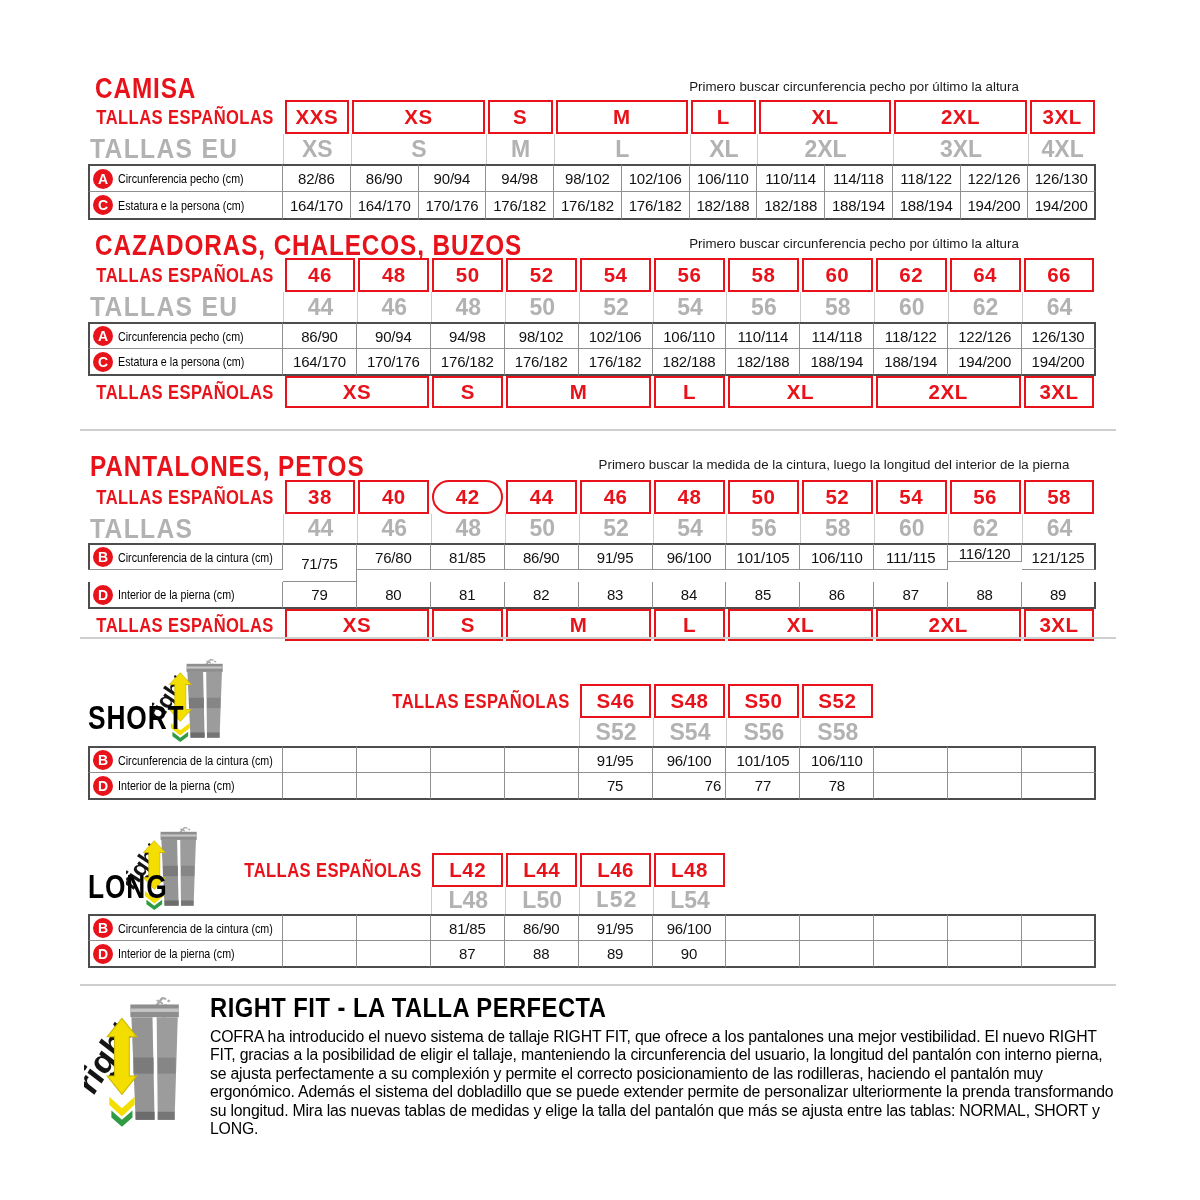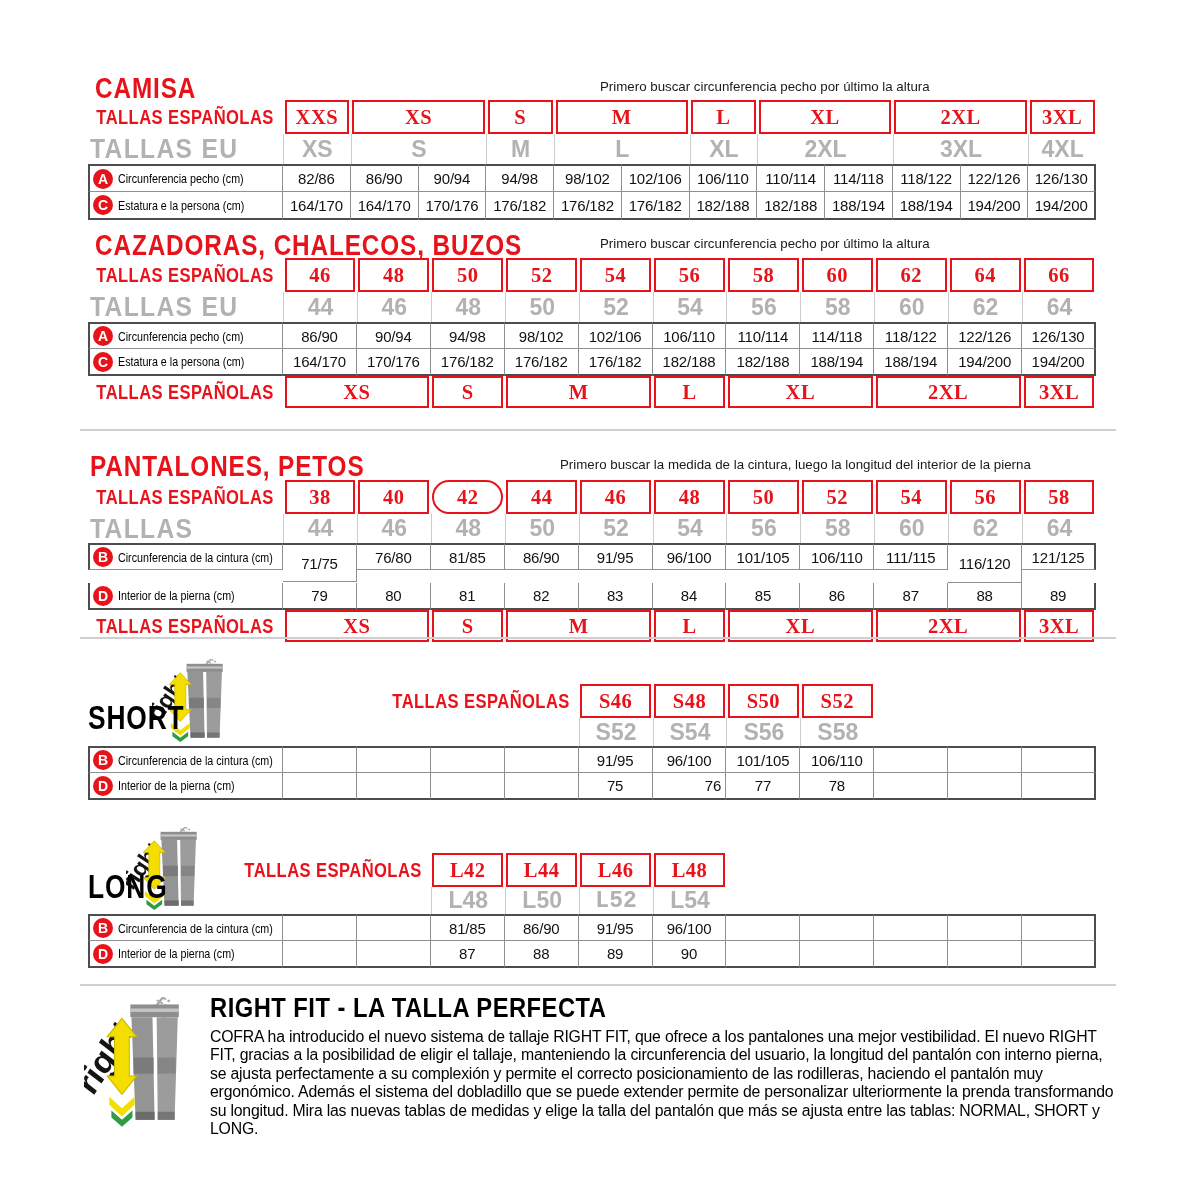--- a/index.html
+++ b/index.html
@@ -4,36 +4,36 @@
 <style>
   :root{ --red:#e8121a; --gray:#b2b2b2; }
   html,body{margin:0;padding:0;}
   body{
     width:1200px;height:1200px;background:#fff;position:relative;overflow:hidden;
     font-family:"Liberation Sans","DejaVu Sans",sans-serif;
   }
   .abs{position:absolute;}
   .sec-title{color:var(--red);font-weight:bold;font-size:27px;letter-spacing:1px;
     transform:scale(.9,1.1);transform-origin:left top;white-space:nowrap;}
-  .note{font-size:13.3px;color:#1a1a1a;text-align:left;white-space:nowrap;}
+  .note{font-size:13.3px;color:#1a1a1a;text-align:center;white-space:nowrap;}
   .big-label{font-weight:bold;font-size:31px;color:#000;letter-spacing:1px;
     transform:scale(.85,1.05);transform-origin:left top;white-space:nowrap;}
   .rf-title{font-weight:bold;font-size:25px;color:#000;letter-spacing:.5px;
     transform:scale(.95,1.08);transform-origin:left top;white-space:nowrap;}
   .rf-body{font-size:15.8px;line-height:18.4px;color:#000;letter-spacing:-.2px;}
   .divider{position:absolute;left:80px;width:1036px;height:2px;background:#cfcfcf;}
 
   .tbl{display:grid;position:absolute;left:88px;width:1008px;}
   .cell{display:flex;align-items:center;justify-content:center;box-sizing:border-box;color:#111;}
 
   .lab-red{justify-content:flex-end;padding-right:9px;}
   .labtxt-red{color:var(--red);font-weight:bold;font-size:19.5px;letter-spacing:.5px;
     transform:scaleX(.85);transform-origin:right center;white-space:nowrap;}
   .c-redbox{border:2.5px solid var(--red);margin:0 1.5px;color:var(--red);
-    font-weight:bold;font-size:20.5px;letter-spacing:.5px;font-family:Liberation Serif, serif;}
+    font-weight:bold;font-size:20.5px;letter-spacing:.5px;}
 
   .lab-gray{justify-content:flex-start;padding-left:2px;}
   .labtxt-gray{color:var(--gray);font-weight:bold;font-size:28px;letter-spacing:1.5px;
     transform:scaleX(.88);transform-origin:left center;white-space:nowrap;}
   .c-gray{color:var(--gray);font-weight:bold;font-size:23px;border-left:1px solid #ccc;}
 
   .c-spacer{}
 
   .lab-data{justify-content:flex-start;gap:5px;padding-left:3px;
     border-right:1px solid #909090;border-bottom:1px solid #909090;border-left:2px solid #4d4d4d;}
@@ -221,21 +221,21 @@
     </div>
     <div class="cell c-val e-top" style="grid-column: span 1; height: 39px;">71/75</div>
     <div class="cell c-val e-top" style="grid-column: span 1; height: 27px;">76/80</div>
     <div class="cell c-val e-top" style="grid-column: span 1; height: 27px;">81/85</div>
     <div class="cell c-val e-top" style="grid-column: span 1; height: 27px;">86/90</div>
     <div class="cell c-val e-top" style="grid-column: span 1; height: 27px;">91/95</div>
     <div class="cell c-val e-top" style="grid-column: span 1; height: 27px;">96/100</div>
     <div class="cell c-val e-top" style="grid-column: span 1; height: 27px;">101/105</div>
     <div class="cell c-val e-top" style="grid-column: span 1; height: 27px;">106/110</div>
     <div class="cell c-val e-top" style="grid-column: span 1; height: 27px;">111/115</div>
-    <div class="cell c-val e-top" style="grid-column: span 1; height: 40px;">116/120</div>
+    <div class="cell c-val e-top" style="grid-column: span 1; height: 19px;">116/120</div>
     <div class="cell c-val e-top dr" style="grid-column: span 1; height: 27px;">121/125</div>
     <div class="cell lab-data e-bottom" style="grid-column: span 1; height: 27px;">
       <span class="badge">D</span>
       <span class="labtxt-data">Interior de la pierna (cm)</span>
     </div>
     <div class="cell c-val e-bottom" style="grid-column: span 1; height: 27px;">79</div>
     <div class="cell c-val e-bottom" style="grid-column: span 1; height: 27px;">80</div>
     <div class="cell c-val e-bottom" style="grid-column: span 1; height: 27px;">81</div>
     <div class="cell c-val e-bottom" style="grid-column: span 1; height: 27px;">82</div>
     <div class="cell c-val e-bottom" style="grid-column: span 1; height: 27px;">83</div>

